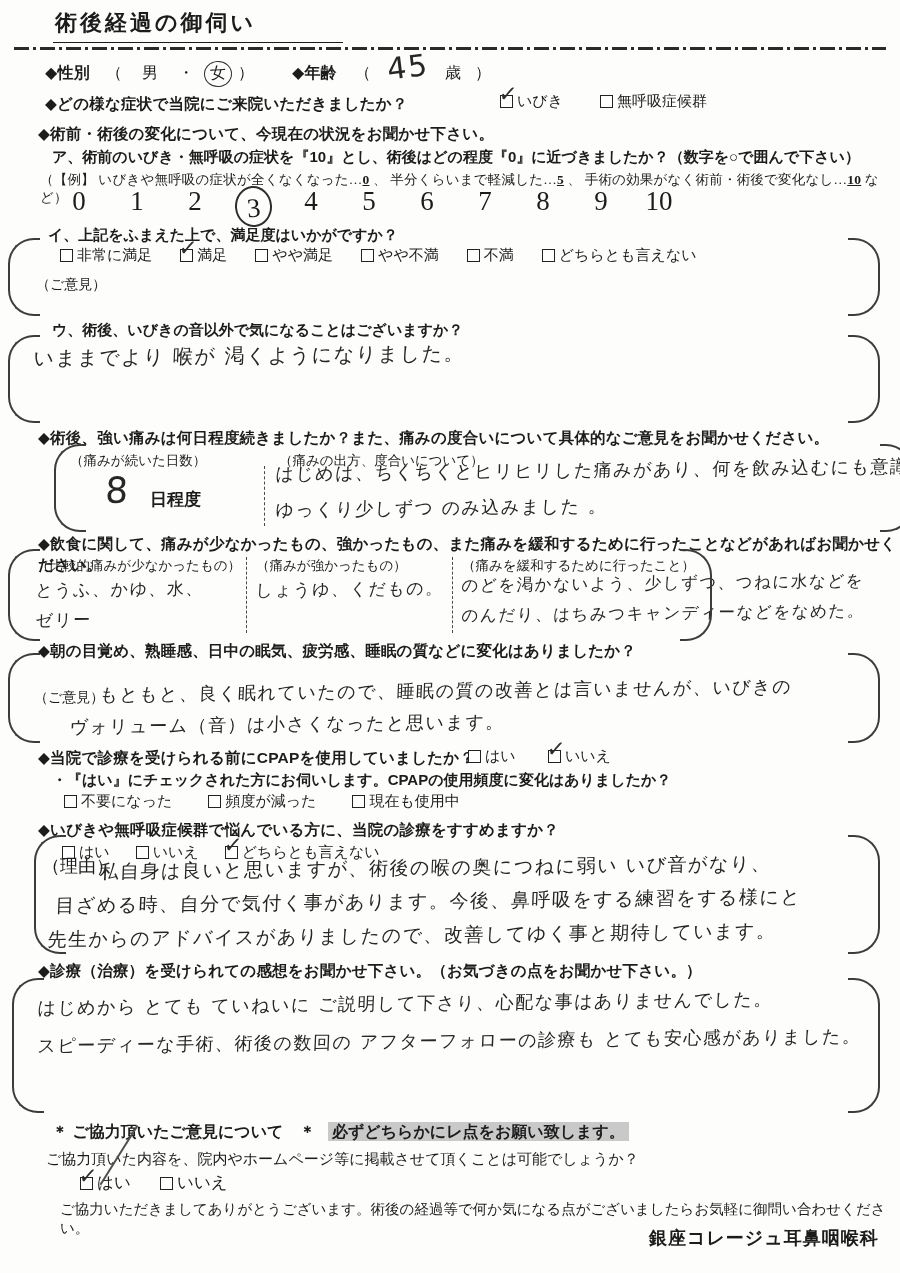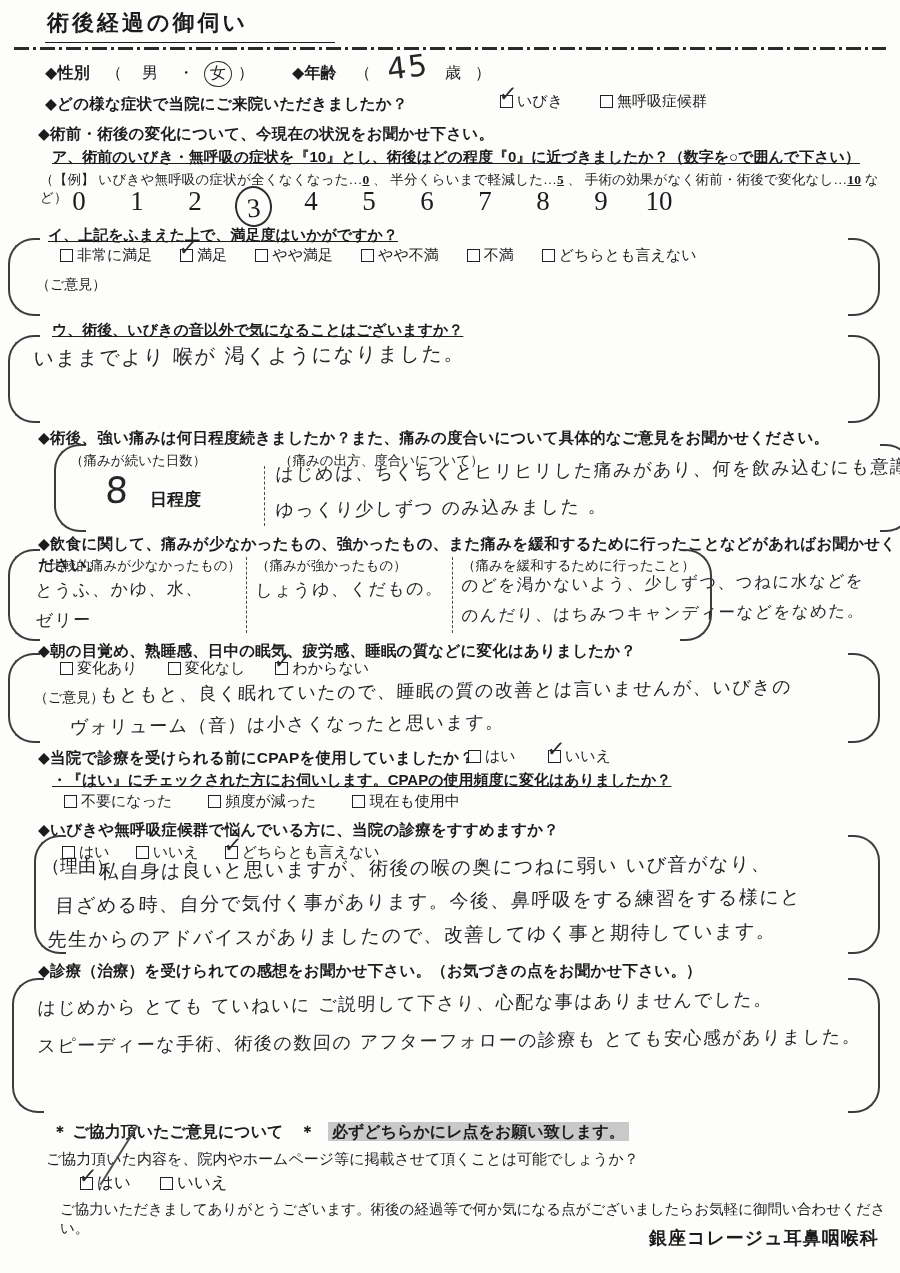--- a/index.html
+++ b/index.html
@@ -5,21 +5,21 @@
   * { margin:0; padding:0; box-sizing:border-box; }
   html,body { width:900px; height:1273px; }
   body {
     position:relative; overflow:hidden;
     background:#fdfdfc; color:#1c1c1c;
     font-family:"Liberation Serif","DejaVu Serif",serif;
   }
   .abs { position:absolute; }
   .gothic { font-family:"Liberation Sans","DejaVu Sans",sans-serif; }
   .hdr { font-weight:bold; font-size:15.5px; font-family:"Liberation Sans","DejaVu Sans",sans-serif; letter-spacing:0.2px; }
-  .sub { font-weight:bold; font-size:15px; font-family:"Liberation Sans","DejaVu Sans",sans-serif;text-decoration:underline; }
+  .sub { font-weight:bold; font-size:15px; font-family:"Liberation Sans","DejaVu Sans",sans-serif; }
   .ex  { font-size:13.5px; letter-spacing:0.2px; }
   .u   { text-decoration:underline; font-weight:bold; }
 
   .page-title {
     font-size:22px; font-weight:bold; letter-spacing:3px;
     border-bottom:1.6px solid #1c1c1c; padding:0 10px 4px 2px; min-width:290px;
     display:inline-block;
   }
   .dashdot {
     height:3px;
@@ -71,21 +71,21 @@
     display:inline-block; width:37px; height:41px; line-height:40px;
     border:2.2px solid #2e2e2e; border-radius:50%; transform:rotate(-5deg);
   }
   .hl { background:#c9c9c9; font-weight:bold; padding:1px 4px; }
   .pen-stroke { width:1.6px; background:#4f4f4f; }
   .clinic { font-weight:bold; font-size:18px; letter-spacing:1px; font-family:"Liberation Sans","DejaVu Sans",sans-serif;margin-left:37px; }
 </style>
 </head>
 <body>
 
-<div class="abs" style="left:45px; top:8px;">
+<div class="abs" style="left:53px; top:8px;">
   <span class="page-title">術後経過の御伺い</span>
 </div>
 <div class="abs dashdot" style="left:14px; top:47px; width:872px;"></div>
 
 <div class="abs" style="left:45px; top:60px; display:flex; align-items:center; font-size:16px;">
   <span class="hdr" style="font-size:16px;">◆性別</span>
   <span style="margin-left:16px; letter-spacing:8px;">（ 男 ・</span>
   <span class="circle-hand" style="margin-left:2px;">女</span>
   <span style="margin-left:6px;">）</span>
   <span class="hdr" style="font-size:16px; margin-left:38px;">◆年齢</span>
@@ -181,34 +181,20 @@
   <div class="abs" style="left:248px; top:8px; font-size:13.5px;">（痛みが強かったもの）</div>
   <div class="abs hw" style="left:248px; top:30px; font-size:17px;">しょうゆ、くだもの。</div>
   <div class="vdash" style="left:444px; top:8px; height:76px;"></div>
   <div class="abs" style="left:454px; top:8px; font-size:13.5px;">（痛みを緩和するために行ったこと）</div>
   <div class="abs hw" style="left:454px; top:26px; font-size:16.5px;">のどを渇かないよう、少しずつ、つねに水などを</div>
   <div class="abs hw" style="left:454px; top:56px; font-size:16.5px;">のんだり、はちみつキャンディーなどをなめた。</div>
 </div>
 
 <div class="abs hdr" style="left:38px; top:641px;">◆朝の目覚め、熟睡感、日中の眠気、疲労感、睡眠の質などに変化はありましたか？</div>
 <div class="abox" style="left:8px; top:653px; width:872px; height:90px;">
-  <div class="abs" style="left:52px; top:6px; display:flex; gap:30px;">
-    <span class="cb">
-        <span class="bx"></span>
-        <span class="lbl">変化あり</span>
-      </span>
-    <span class="cb">
-        <span class="bx"></span>
-        <span class="lbl">変化なし</span>
-      </span>
-    <span class="cb checked">
-        <span class="bx"></span>
-        <span class="lbl">わからない</span>
-      </span>
-  </div>
   <div class="abs" style="left:26px; top:36px; font-size:14px;">（ご意見）</div>
   <div class="abs hw" style="left:92px; top:30px; font-size:18px;">もともと、良く眠れていたので、睡眠の質の改善とは言いませんが、いびきの</div>
   <div class="abs hw" style="left:62px; top:62px; font-size:18px;">ヴォリューム（音）は小さくなったと思います。</div>
 </div>
 
 <div class="abs hdr" style="left:38px; top:748px;">◆当院で診療を受けられる前にCPAPを使用していましたか？</div>
 <div class="abs cb" style="left:468px; top:747px;">
     <span class="bx"></span>
     <span class="lbl">はい</span>
   </div>

